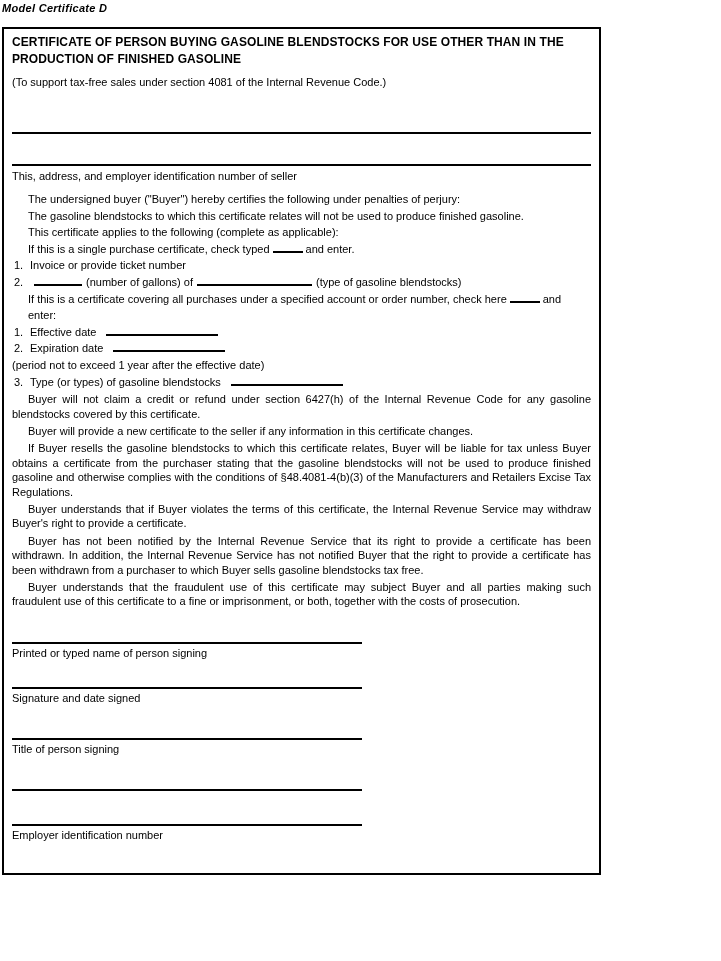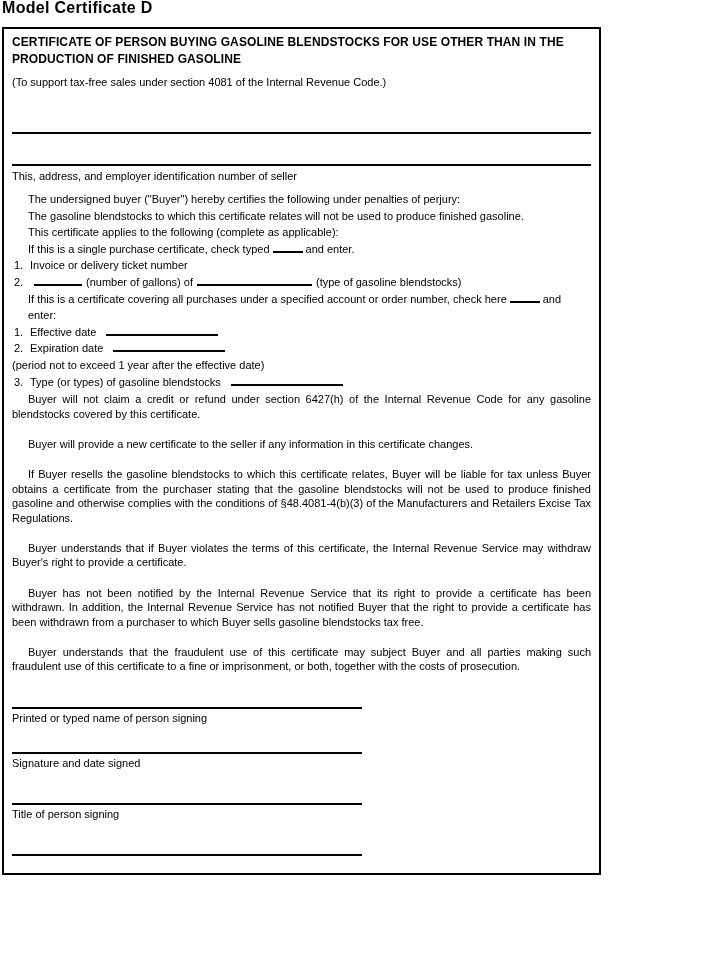--- a/index.html
+++ b/index.html
@@ -11,25 +11,26 @@
     position: relative;
     width: 721px;
     height: 961px;
     background: #ffffff;
     color: #000000;
     font-family: "Liberation Sans", sans-serif;
     font-size: 11px;
     overflow: hidden;
   }
   .doc-title {
-    font-size: 16px;
+    font-size: 11px;
     font-weight: 700;
     letter-spacing: 0.3px;
     padding: 1px 0 0 2px;
     line-height: 14px;
+    font-style: italic;
   }
   .box {
     position: absolute;
     left: 2px;
     top: 27px;
     width: 599px;
     height: 848px;
     border: 2px solid #000000;
     box-sizing: border-box;
     padding: 3px 8px 0 8px;
@@ -80,21 +81,21 @@
   .w30  { width: 30px;  margin: 0 3px; }
   .w48  { width: 48px;  margin: 0 4px 0 4px; }
   .w115 { width: 115px; margin: 0 4px; }
   .w112 { width: 112px; margin-left: 10px; }
   .legal {
     margin: 2px 0 0 0;
     line-height: 14.4px;
     text-align: justify;
     text-indent: 16px;
   }
-  .legal.space { margin-top: 16px; }
+  .legal.space { margin-top: 3px; }
   .sig {
     width: 350px;
     margin-top: 33px;
   }
   .sig.first { margin-top: 27px; }
   .sigline {
     border-top: 2px solid #000000;
     height: 0;
   }
   .siglabel {
@@ -117,21 +118,21 @@
     <div class="rule rule-1"></div>
     <div class="rule rule-2"></div>
     <div class="seller-label">This, address, and employer identification number of seller</div>
 
     <p class="para first indent">The undersigned buyer ("Buyer") hereby certifies the following under penalties of perjury:</p>
     <p class="para indent">The gasoline blendstocks to which this certificate relates will not be used to produce finished gasoline.</p>
     <p class="para indent">This certificate applies to the following (complete as applicable):</p>
 
     <p class="para indent"><span>If this is a single purchase certificate, check typed</span><span class="blank w30"></span><span>and enter.</span></p>
 
-    <div class="item"><span class="num">1.</span><span>Invoice or delivery ticket number</span></div>
+    <div class="item"><span class="num">1.</span><span>Invoice or provide ticket number</span></div>
 
     <div class="item"><span class="num">2.</span><span class="blank w48"></span><span>(number of gallons) of</span><span class="blank w115"></span><span>(type of gasoline blendstocks)</span></div>
 
     <p class="para indent"><span>If this is a certificate covering all purchases under a specified account or order number, check here</span><span class="blank w30"></span><span>and enter:</span></p>
 
     <div class="item"><span class="num">1.</span><span>Effective date</span><span class="blank w112"></span></div>
 
     <div class="item"><span class="num">2.</span><span>Expiration date</span><span class="blank w112"></span></div>
 
     <div class="note">(period not to exceed 1 year after the effective date)</div>

